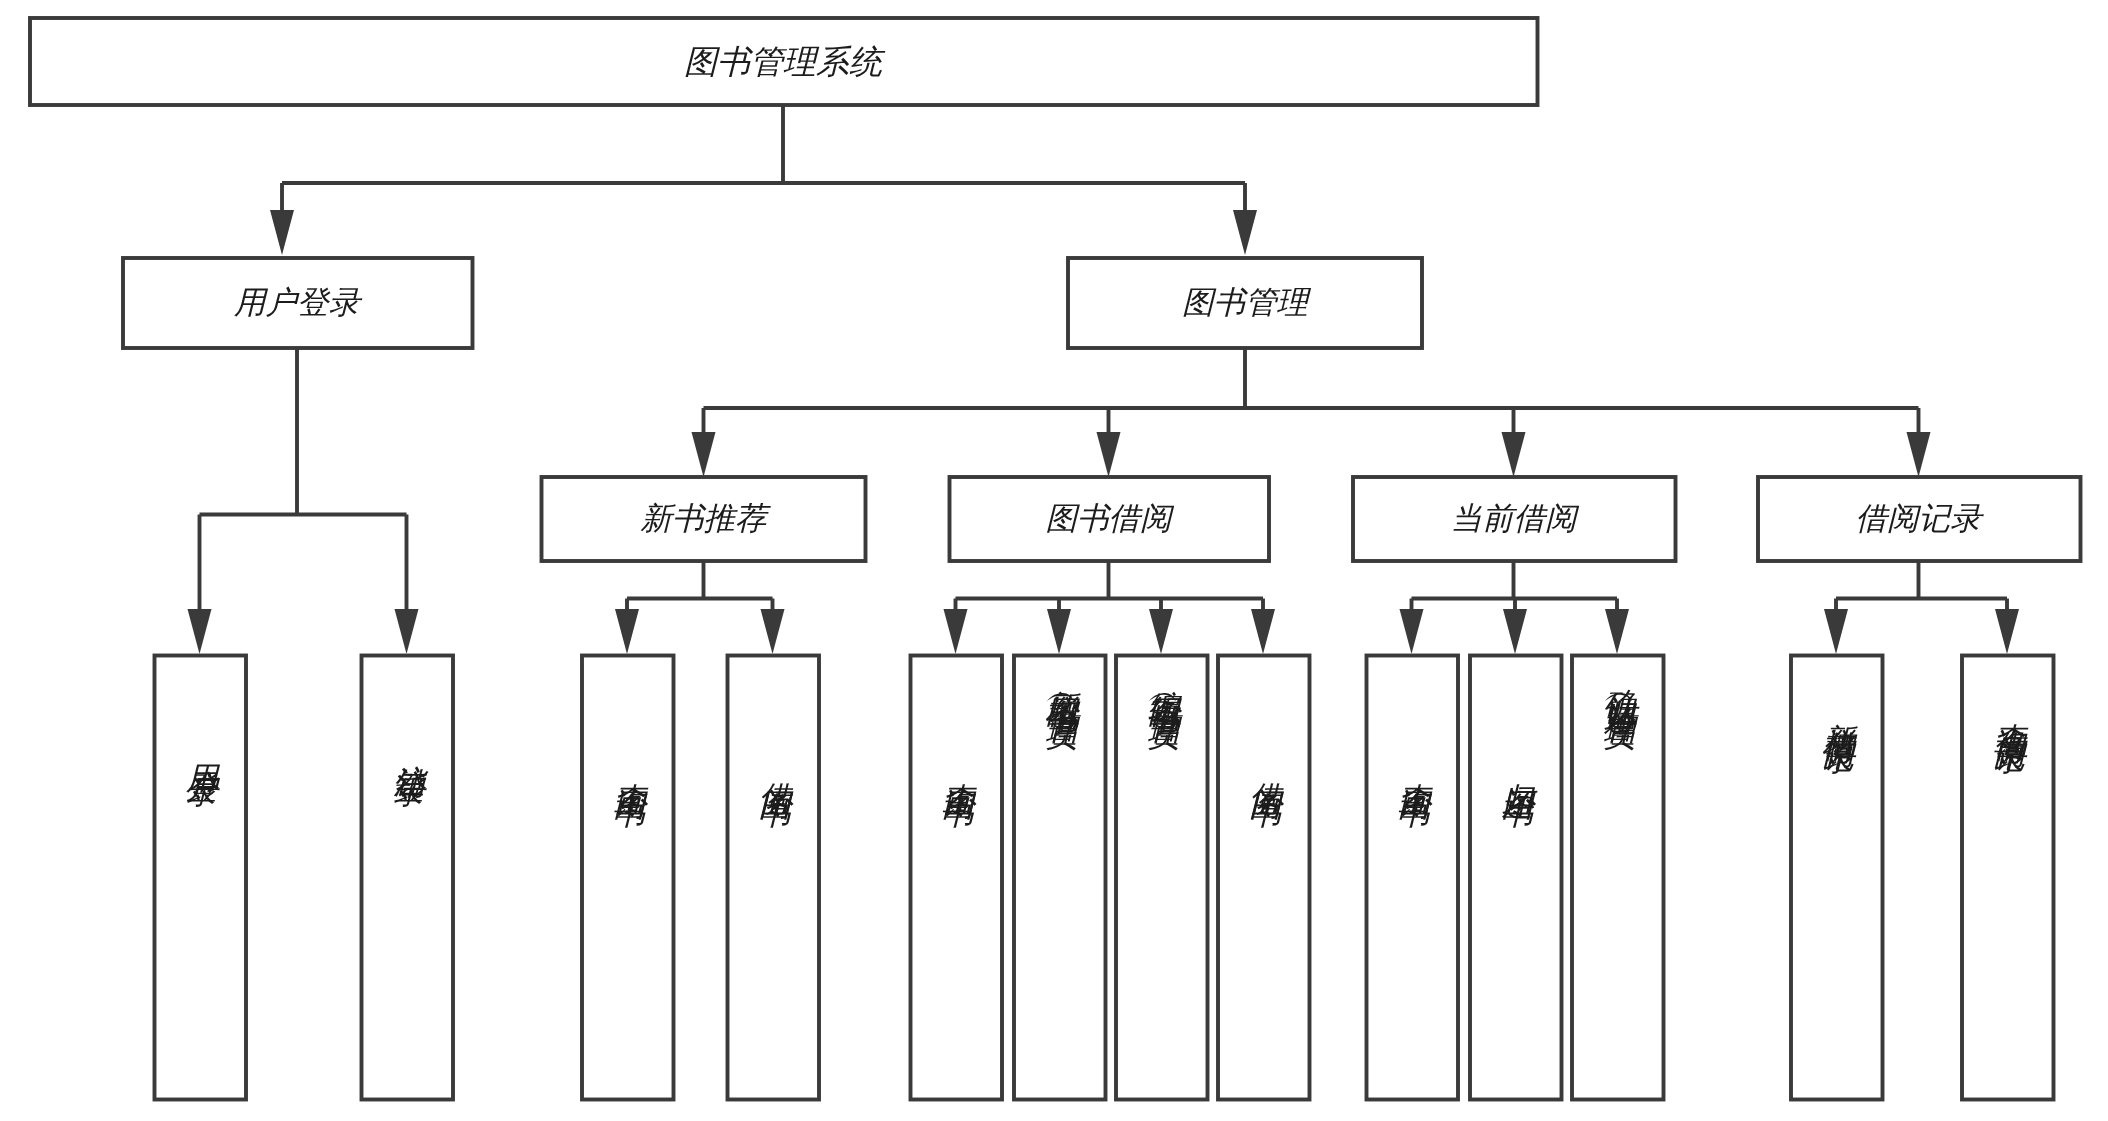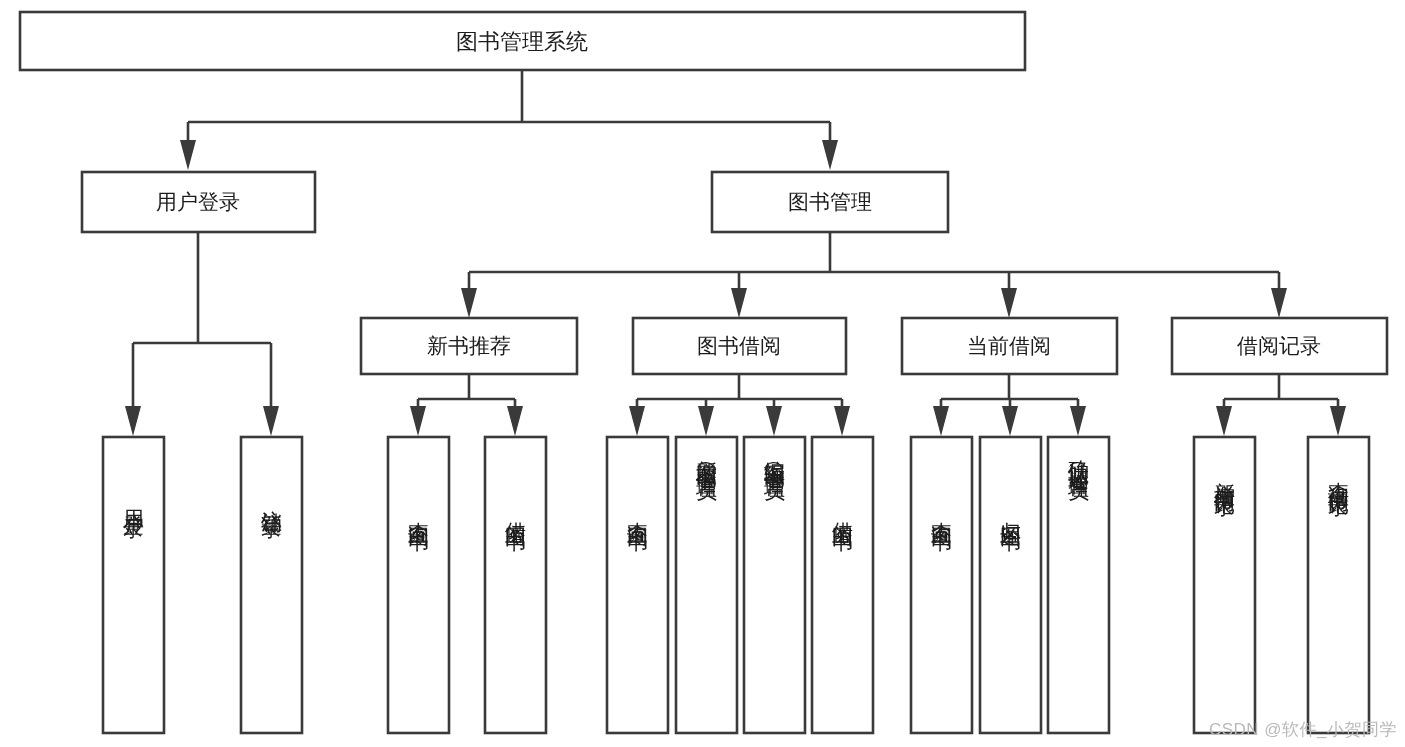--- a/index.html
+++ b/index.html
@@ -10,20 +10,21 @@
   }
   body {
     font-family: "Liberation Sans", "DejaVu Sans", sans-serif;
   }
   #diagram-root {
     position: relative;
     width: 1405px;
     height: 747px;
     background: #ffffff;
     overflow: hidden;
+    font-style: italic;
   }
   #diagram-svg {
     position: absolute;
     top: 0;
     left: 0;
     width: 1405px;
     height: 747px;
   }
   .node-box {
     fill: #ffffff;
@@ -256,15 +257,14 @@
     <span class="leaf-label">确认归还（管理员）</span>
   </div>
 
   <div class="leaf-label-wrap" style="left:1194px; top:465px; width:61px; height:268px;">
     <span class="leaf-label">新增借阅记录</span>
   </div>
   <div class="leaf-label-wrap" style="left:1308px; top:465px; width:61px; height:268px;">
     <span class="leaf-label">查询借阅记录</span>
   </div>
 
-  <div id="watermark">CSDN @软件_小贺同学</div>
 
 </div>
 
 </body></html>

